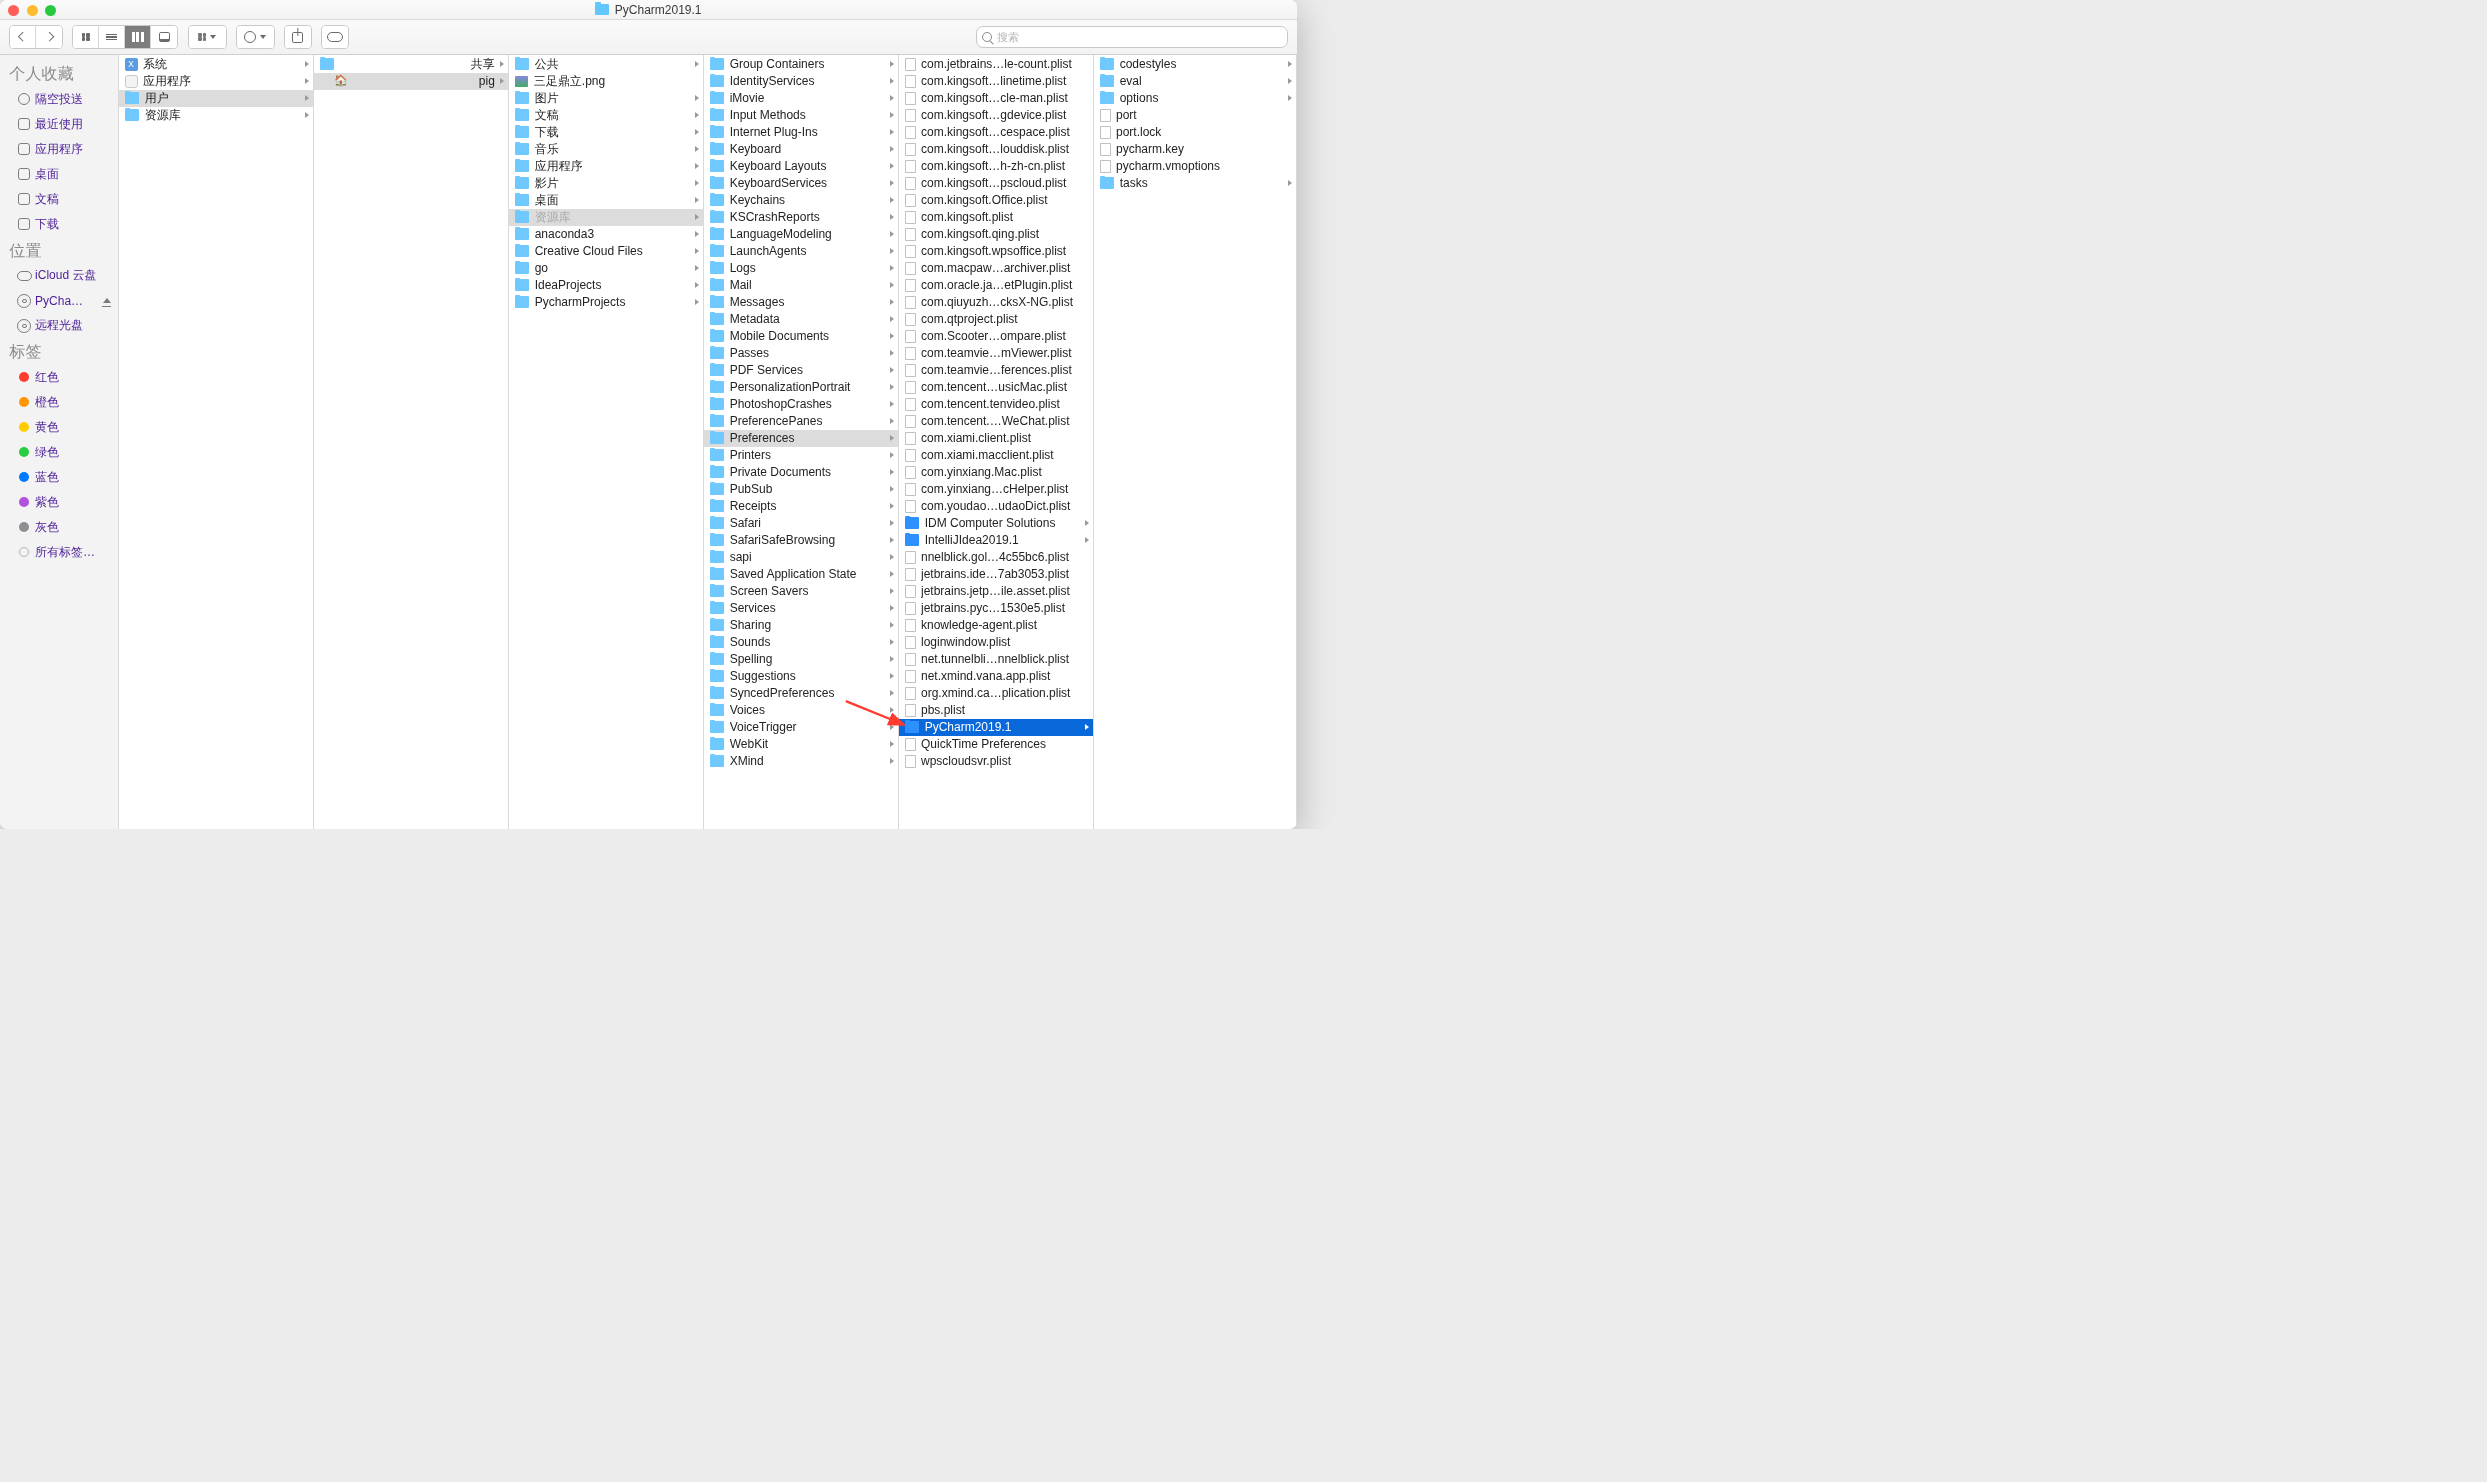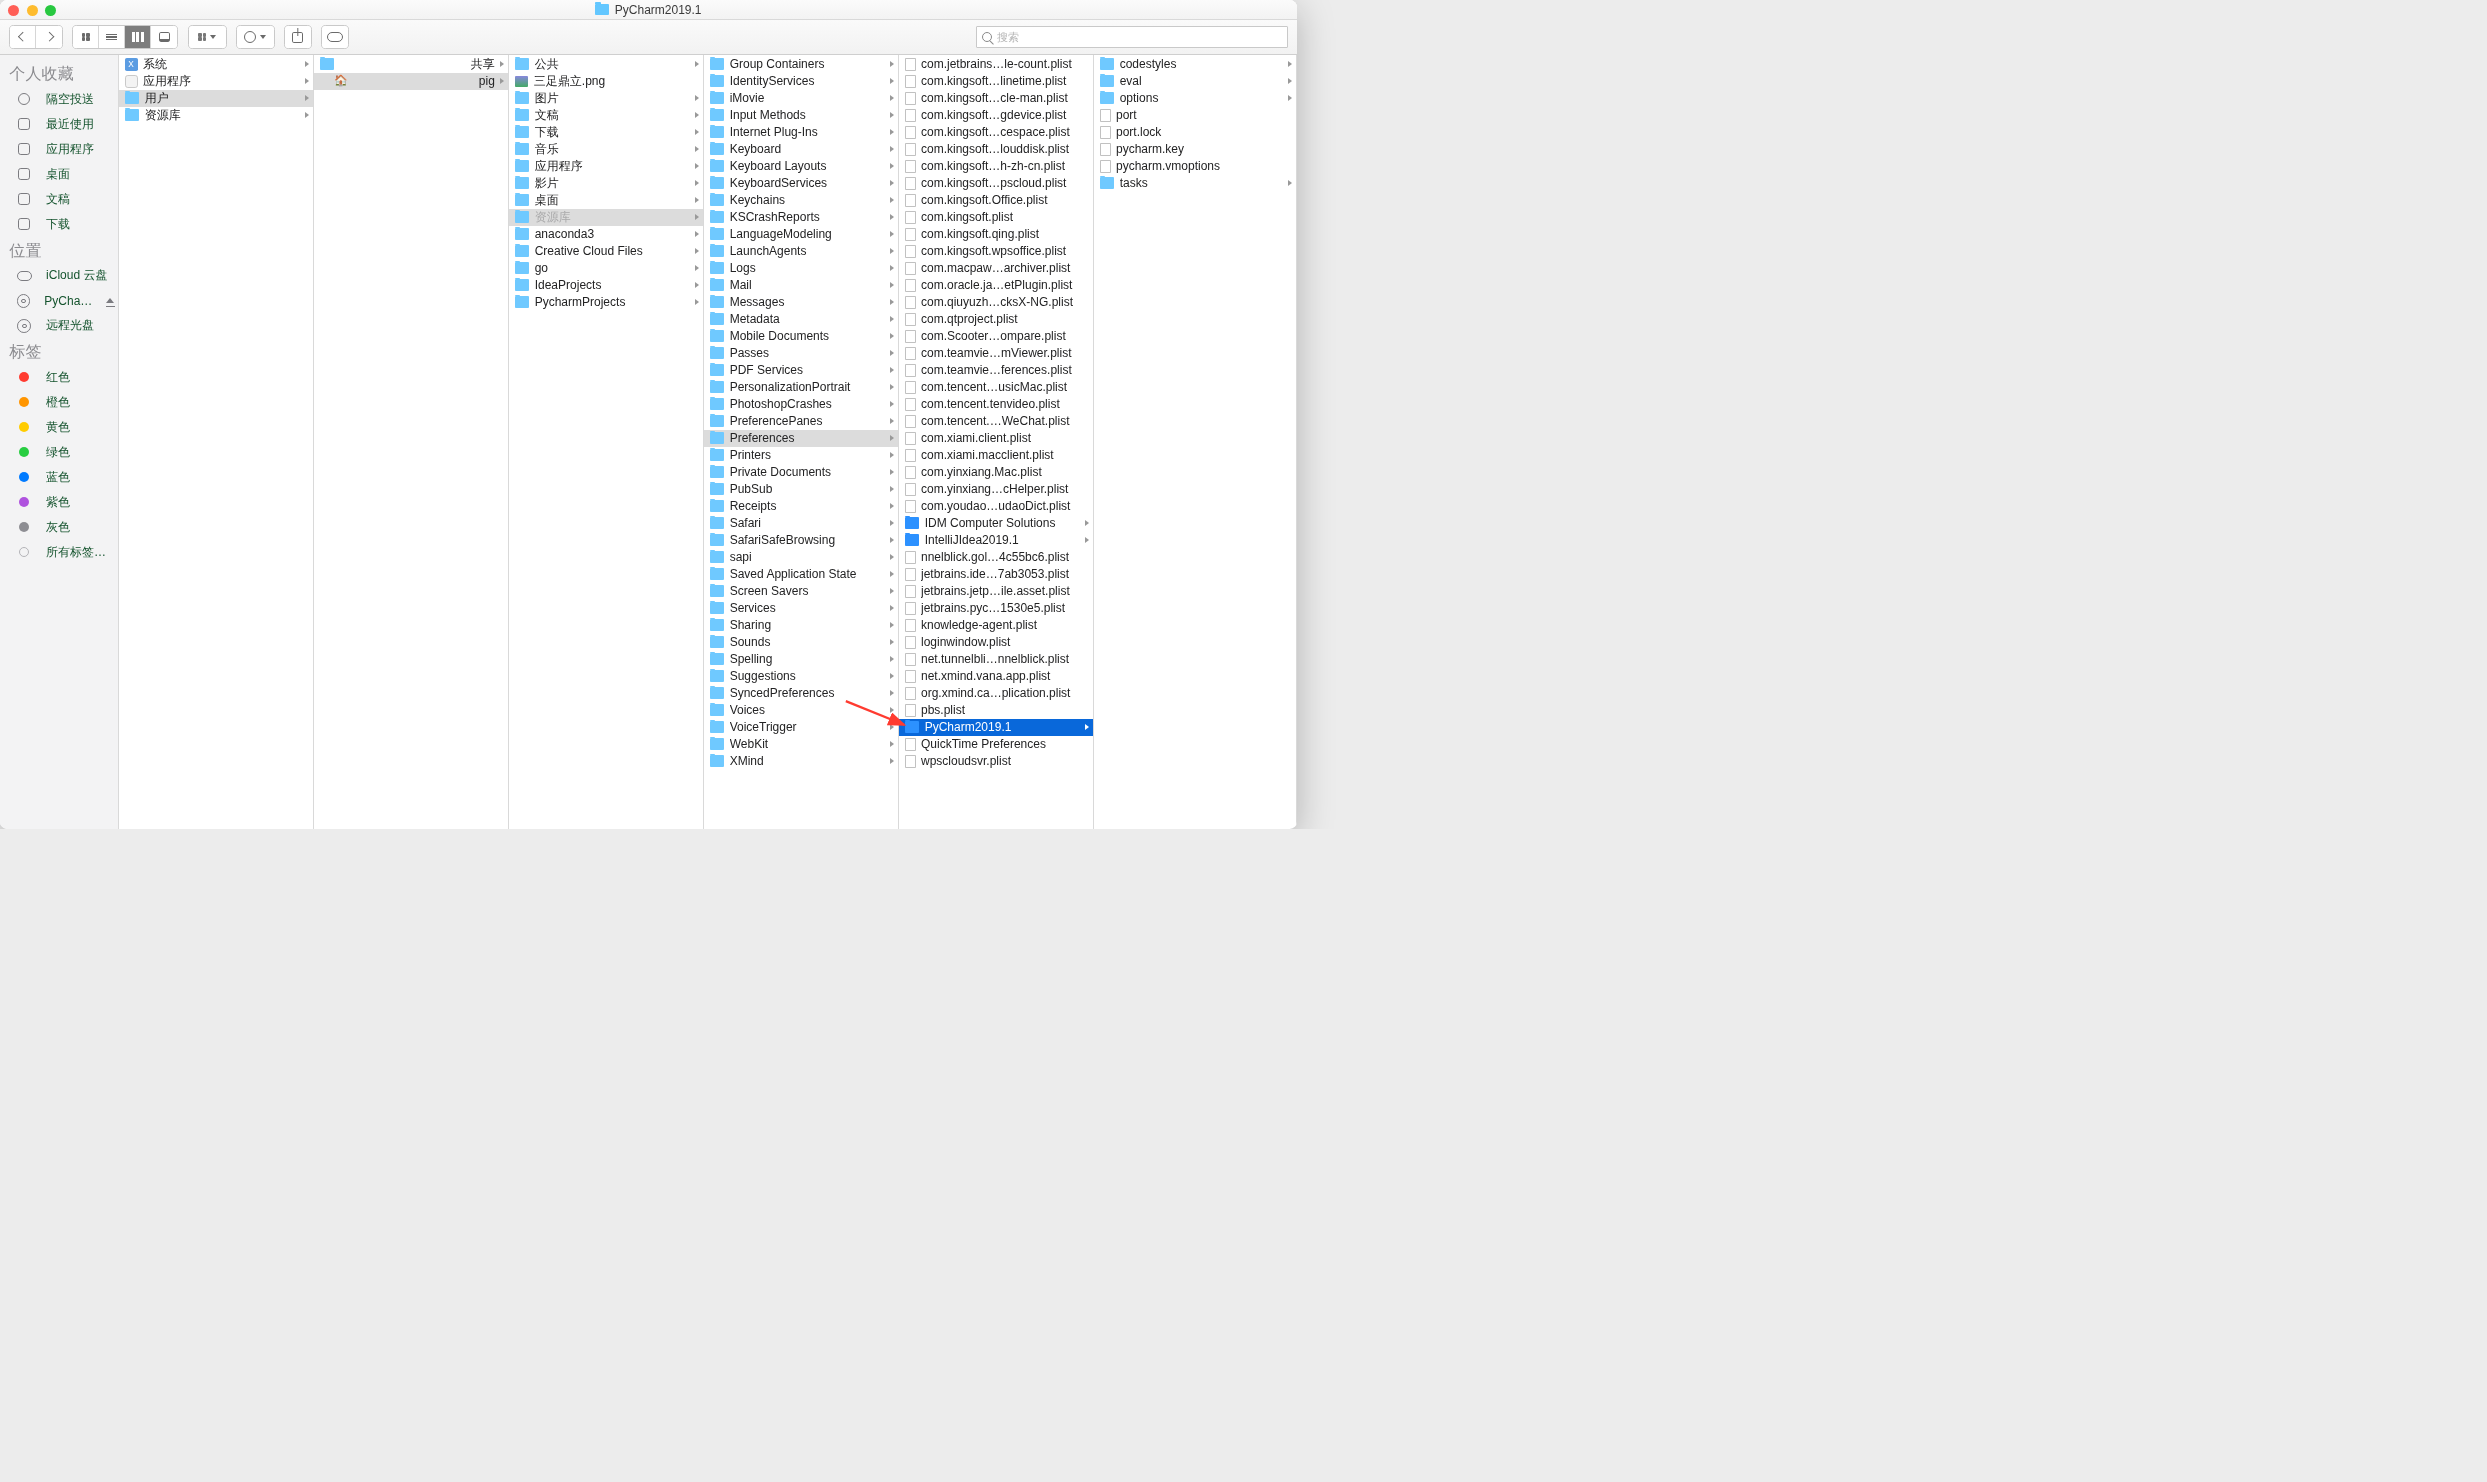--- a/index.html
+++ b/index.html
@@ -19,30 +19,30 @@
 .btn:last-child{border-right:none;}
 .btn.active{background:#7d7d7d;color:#fff;}
 .chev{width:7.3px;height:7.3px;border:solid #6a6a6a;border-width:0 1.4px 1.4px 0;display:inline-block;transform:rotate(135deg);}
 .chev.r{transform:rotate(-45deg);}
 .caret{width:0;height:0;border-left:3.7px solid transparent;border-right:3.7px solid transparent;border-top:4.6px solid #6a6a6a;display:inline-block;margin-left:3.7px;}
 .gear{width:12px;height:12px;border:1.4px solid #6a6a6a;border-radius:50%;position:relative;}
 .share{width:11px;height:11px;border:1.4px solid #6a6a6a;border-radius:1.8px;position:relative;}
 .share::after{content:"";position:absolute;width:1.4px;height:8.3px;background:#6a6a6a;left:50%;top:-4.6px;transform:translateX(-50%);}
 .pill{width:16.5px;height:9.2px;border:1.4px solid #6a6a6a;border-radius:5.5px;}
 .spacer{flex:1;}
-.search{width:312px;height:22px;border:0.9px solid #c9c9c9;border-radius:1px;background:#fff;display:flex;align-items:center;padding:0 5.5px;gap:4.6px;}
+.search{width:312px;height:22px;border:0.9px solid #c9c9c9;border-radius:7px;background:#fff;display:flex;align-items:center;padding:0 5.5px;gap:4.6px;}
 .search-ico{width:10px;height:10px;border:1.4px solid #8a8a8a;border-radius:50%;position:relative;}
 .search-ico::after{content:"";position:absolute;width:1.4px;height:4.6px;background:#8a8a8a;transform:rotate(-45deg);bottom:-3.7px;right:-0.9px;}
 .search input{border:none;outline:none;flex:1;font-size:11px;color:#333;}
 .search input::placeholder{color:#b4b4b4;}
 
 .body{flex:1;display:flex;overflow:hidden;}
 .sidebar{width:119px;background:#f3f3f4;border-right:0.9px solid #d9d9d9;padding-top:5.5px;overflow-y:auto;}
 .sb-hdr{padding:3.7px 9.2px 1.8px;font-size:16px;color:#8b8b8f;letter-spacing:0.2px;}
-.sb-item{height:25px;display:flex;align-items:center;padding:0 7.3px 0 16.5px;gap:14px;color:#14532d;cursor:default;}
+.sb-item{height:25px;display:flex;align-items:center;padding:0 7.3px 0 16.5px;gap:3px;color:#4c1d95;cursor:default;}
 .sb-ico{width:15.6px;height:13.8px;display:flex;align-items:center;justify-content:center;color:#7b7b80;}
 .sb-ring{width:12px;height:12px;border:1.4px solid #7b7b80;border-radius:50%;}
 .sb-disk{width:13.8px;height:13.8px;border:1.4px solid #7b7b80;border-radius:50%;position:relative;}
 .sb-disk::after{content:"";position:absolute;inset:3.7px;border:0.9px solid #7b7b80;border-radius:50%;}
 .sb-cloud{width:14.7px;height:9.2px;border:1.4px solid #7b7b80;border-radius:5.5px;}
 .sb-tag{width:10px;height:10px;border-radius:50%;}
 .sb-eject{margin-left:auto;width:0;height:0;border-left:4.6px solid transparent;border-right:4.6px solid transparent;border-bottom:5.5px solid #7b7b80;position:relative;}
 .sb-eject::after{content:"";position:absolute;left:-4.6px;top:7.3px;width:9.2px;height:1.4px;background:#7b7b80;}
 
 .columns{flex:1;display:flex;overflow:hidden;}

